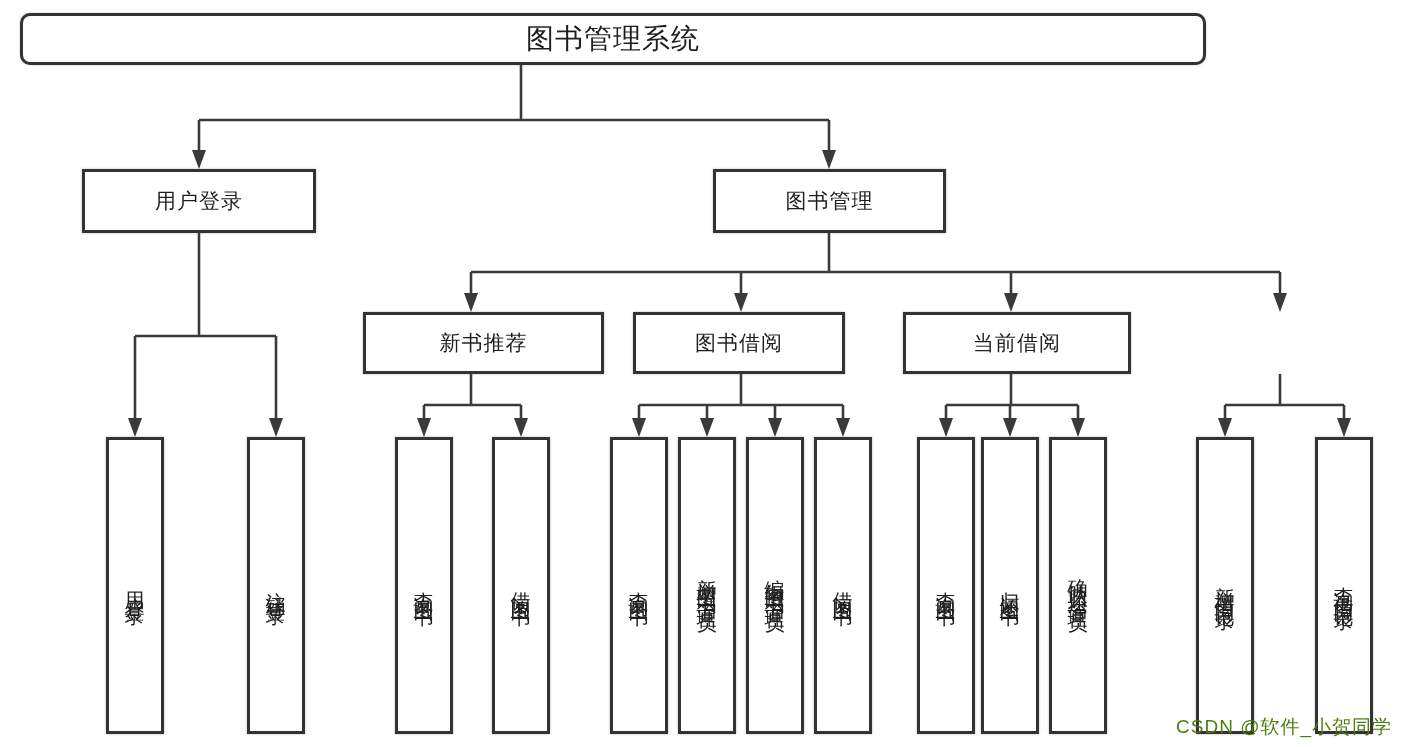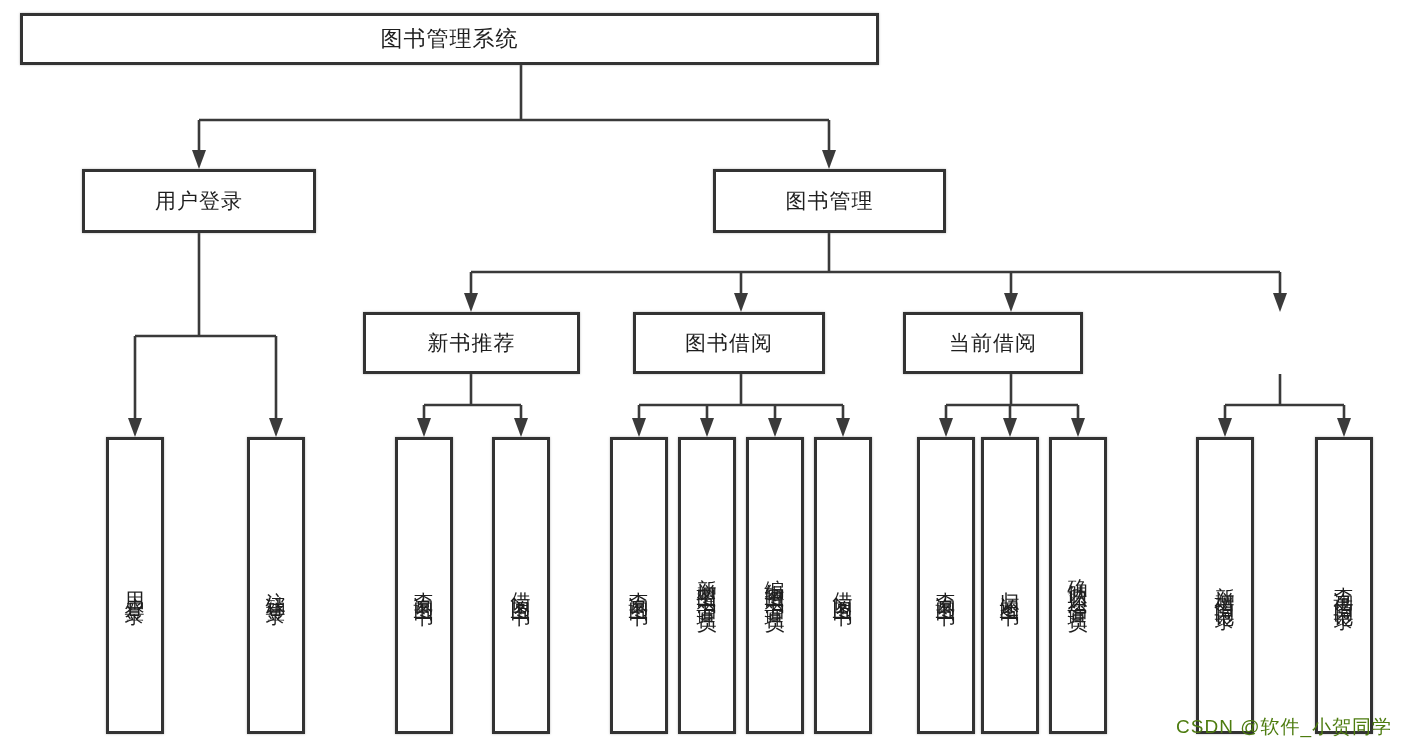--- a/index.html
+++ b/index.html
@@ -27,26 +27,26 @@
     box-sizing: border-box;
     border: 3px solid #333333;
     background: #ffffff;
     color: #1e1e1e;
     display: flex;
     align-items: center;
     justify-content: center;
     box-shadow: 0 0 2px rgba(120,120,120,0.55);
   }
   .h { font-size: 21px; letter-spacing: 1px; }
-  .n-root { left: 20px;  top: 13px;  width: 859px; height: 52px; font-size: 22px; }
+  .n-root { left: 20px;  top: 13px;  width: 1186px; height: 52px; font-size: 28px; border-radius: 10px; }
   .n-b0   { left: 82px;  top: 169px; width: 234px;  height: 64px; }
   .n-b1   { left: 713px; top: 169px; width: 233px;  height: 64px; }
-  .n-s0   { left: 363px; top: 312px; width: 217px;  height: 62px; }
-  .n-s1   { left: 633px; top: 312px; width: 192px;  height: 62px; }
-  .n-s2   { left: 903px; top: 312px; width: 180px;  height: 62px; }
+  .n-s0   { left: 363px; top: 312px; width: 241px;  height: 62px; }
+  .n-s1   { left: 633px; top: 312px; width: 212px;  height: 62px; }
+  .n-s2   { left: 903px; top: 312px; width: 228px;  height: 62px; }
   .n-s3   { left: 1172px;top: 312px; width: 217px;  height: 62px; }
   .leaf {
     top: 437px;
     width: 58px;
     height: 297px;
   }
   .vtext {
     writing-mode: vertical-lr;
     text-orientation: mixed;
     font-size: 20px;

